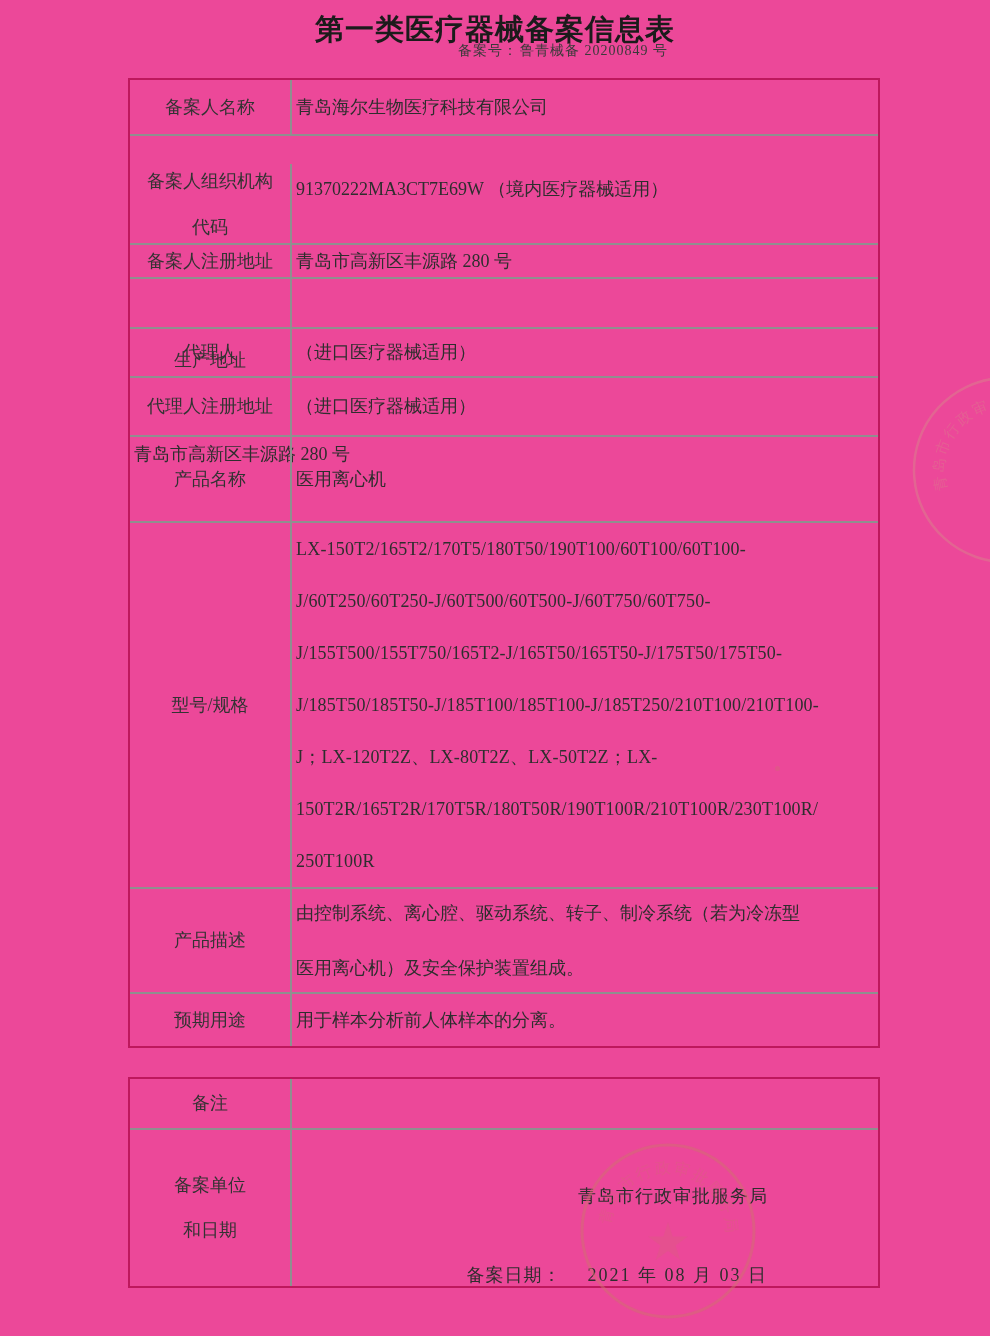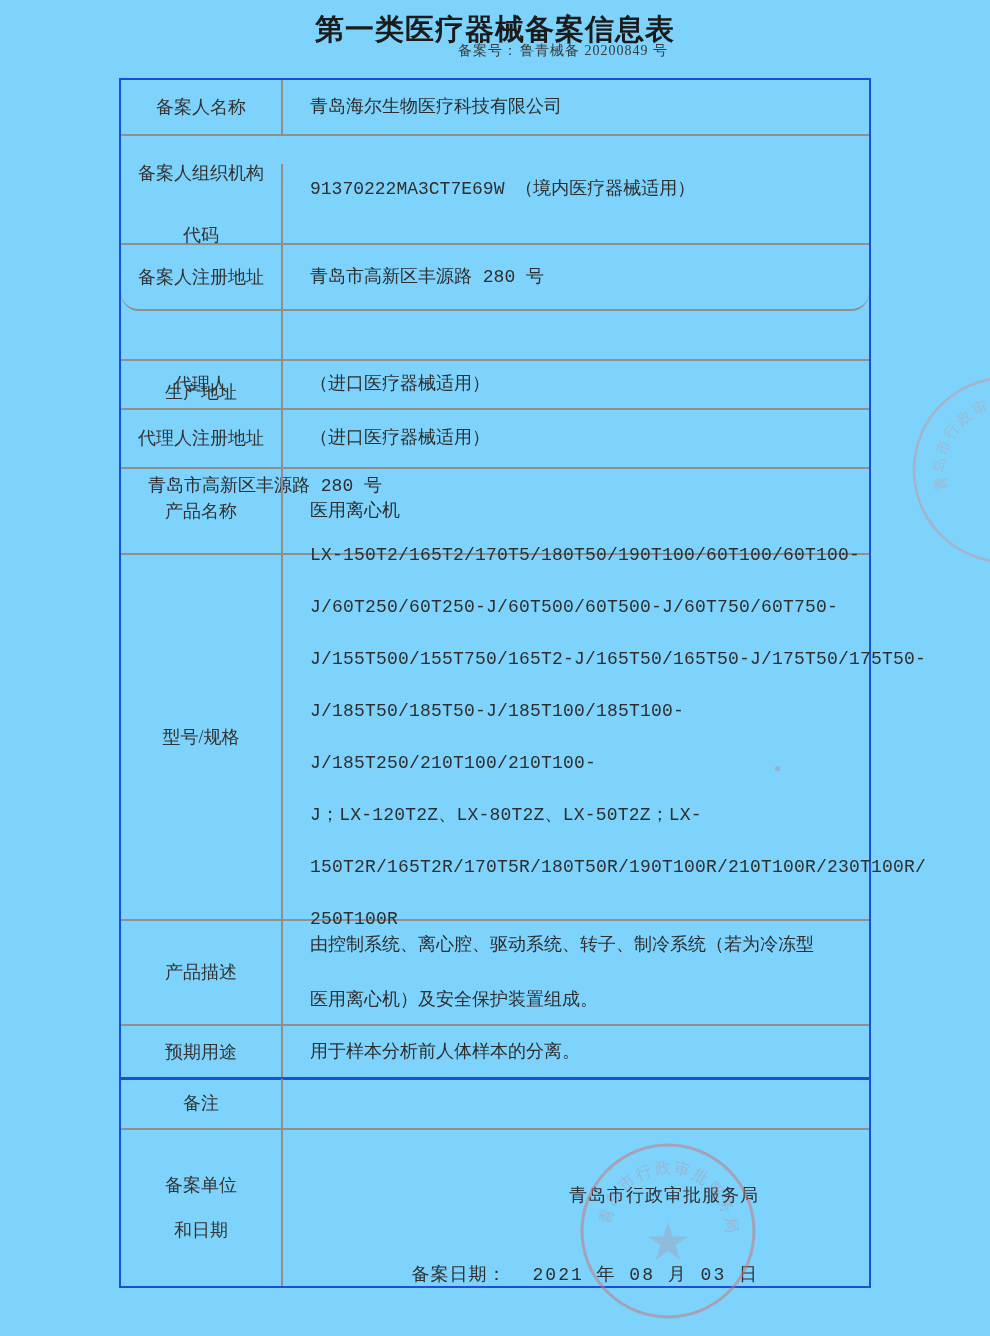--- a/index.html
+++ b/index.html
@@ -1,66 +1,66 @@
 <!DOCTYPE html>
 <html><head>
 <meta charset="utf-8">
 <style>
   html,body{margin:0;padding:0;background:#ffffff;}
   .page{
     position:relative;
     width:990px;height:1336px;
-    background:#7dd3fc;
+    background:#ec4899;
     overflow:hidden;
     font-family:"Liberation Serif","DejaVu Serif",serif;
     color:#2f2f2f;
   }
   .doc-title{
     position:absolute;top:10px;left:0;width:100%;
     text-align:center;
     font-family:"Liberation Sans","DejaVu Sans",sans-serif;
     font-weight:700;font-size:29px;letter-spacing:1px;color:#1b1b1b;
   }
   .filing-line{
     position:absolute;top:42px;left:458px;
     font-size:14px;color:#3a3a3a;letter-spacing:1px;
   }
   .filing-line .num{margin-left:2px;}
   .tbl{
-    position:absolute;left:119px;width:752px;
-    border:2px solid #1d4ed8;
+    position:absolute;left:128px;width:752px;
+    border:2px solid #be185d;
     box-sizing:border-box;
     background:transparent;
   }
   .tbl1{top:78px;}
   .tbl2{top:1077px;}
   .row{
     display:flex;box-sizing:border-box;
     border-bottom:2px solid #8f8f8f;
   }
   .row:last-child{border-bottom:none;}
   .cell{box-sizing:border-box;}
   .lbl{
     width:162px;flex:0 0 162px;
     border-right:2px solid #8f8f8f;
     display:flex;align-items:center;justify-content:center;
     text-align:center;font-size:18px;color:#333;
     white-space:pre-line;line-height:1.45;
   }
   .val{
     flex:1;display:flex;align-items:center;
-    padding-left:27px;padding-right:8px;
+    padding-left:4px;padding-right:8px;
     font-size:18px;color:#2e2e2e;
-    white-space:pre-line;line-height:1.5;font-family:Liberation Mono, monospace;
+    white-space:pre-line;line-height:1.5;
   }
   
-  .r1{height:56px;} .r2{height:109px;} .r3{height:66px;border-radius:18px;} .r4{height:50px;flex-direction:column;}
+  .r1{height:56px;} .r2{height:109px;} .r3{height:34px;} .r4{height:50px;flex-direction:column;}
   .r5{height:49px;} .r6{height:59px;} .r7{height:86px;} .r8{height:366px;}
   .r9{height:105px;} .r10{height:52px;}
-  .r2 .lbl{line-height:62px;margin-top:28px;}
+  .r2 .lbl{line-height:46px;margin-top:28px;}
   .r8 .val{line-height:52px;letter-spacing:0.2px;}
   .r9 .val{line-height:55px;}
   .rn1{height:51px;} .rn2{height:156px;}
   .rn2 .lbl{line-height:45px;}
   .unit-cell{
     flex-direction:column;align-items:flex-end;justify-content:flex-start;
     padding-top:54px;padding-right:110px;gap:27px;white-space:normal;
   }
   .unit-line{line-height:24px;letter-spacing:1px;}
   .date-line{line-height:24px;letter-spacing:1px;margin-top:28px;}

